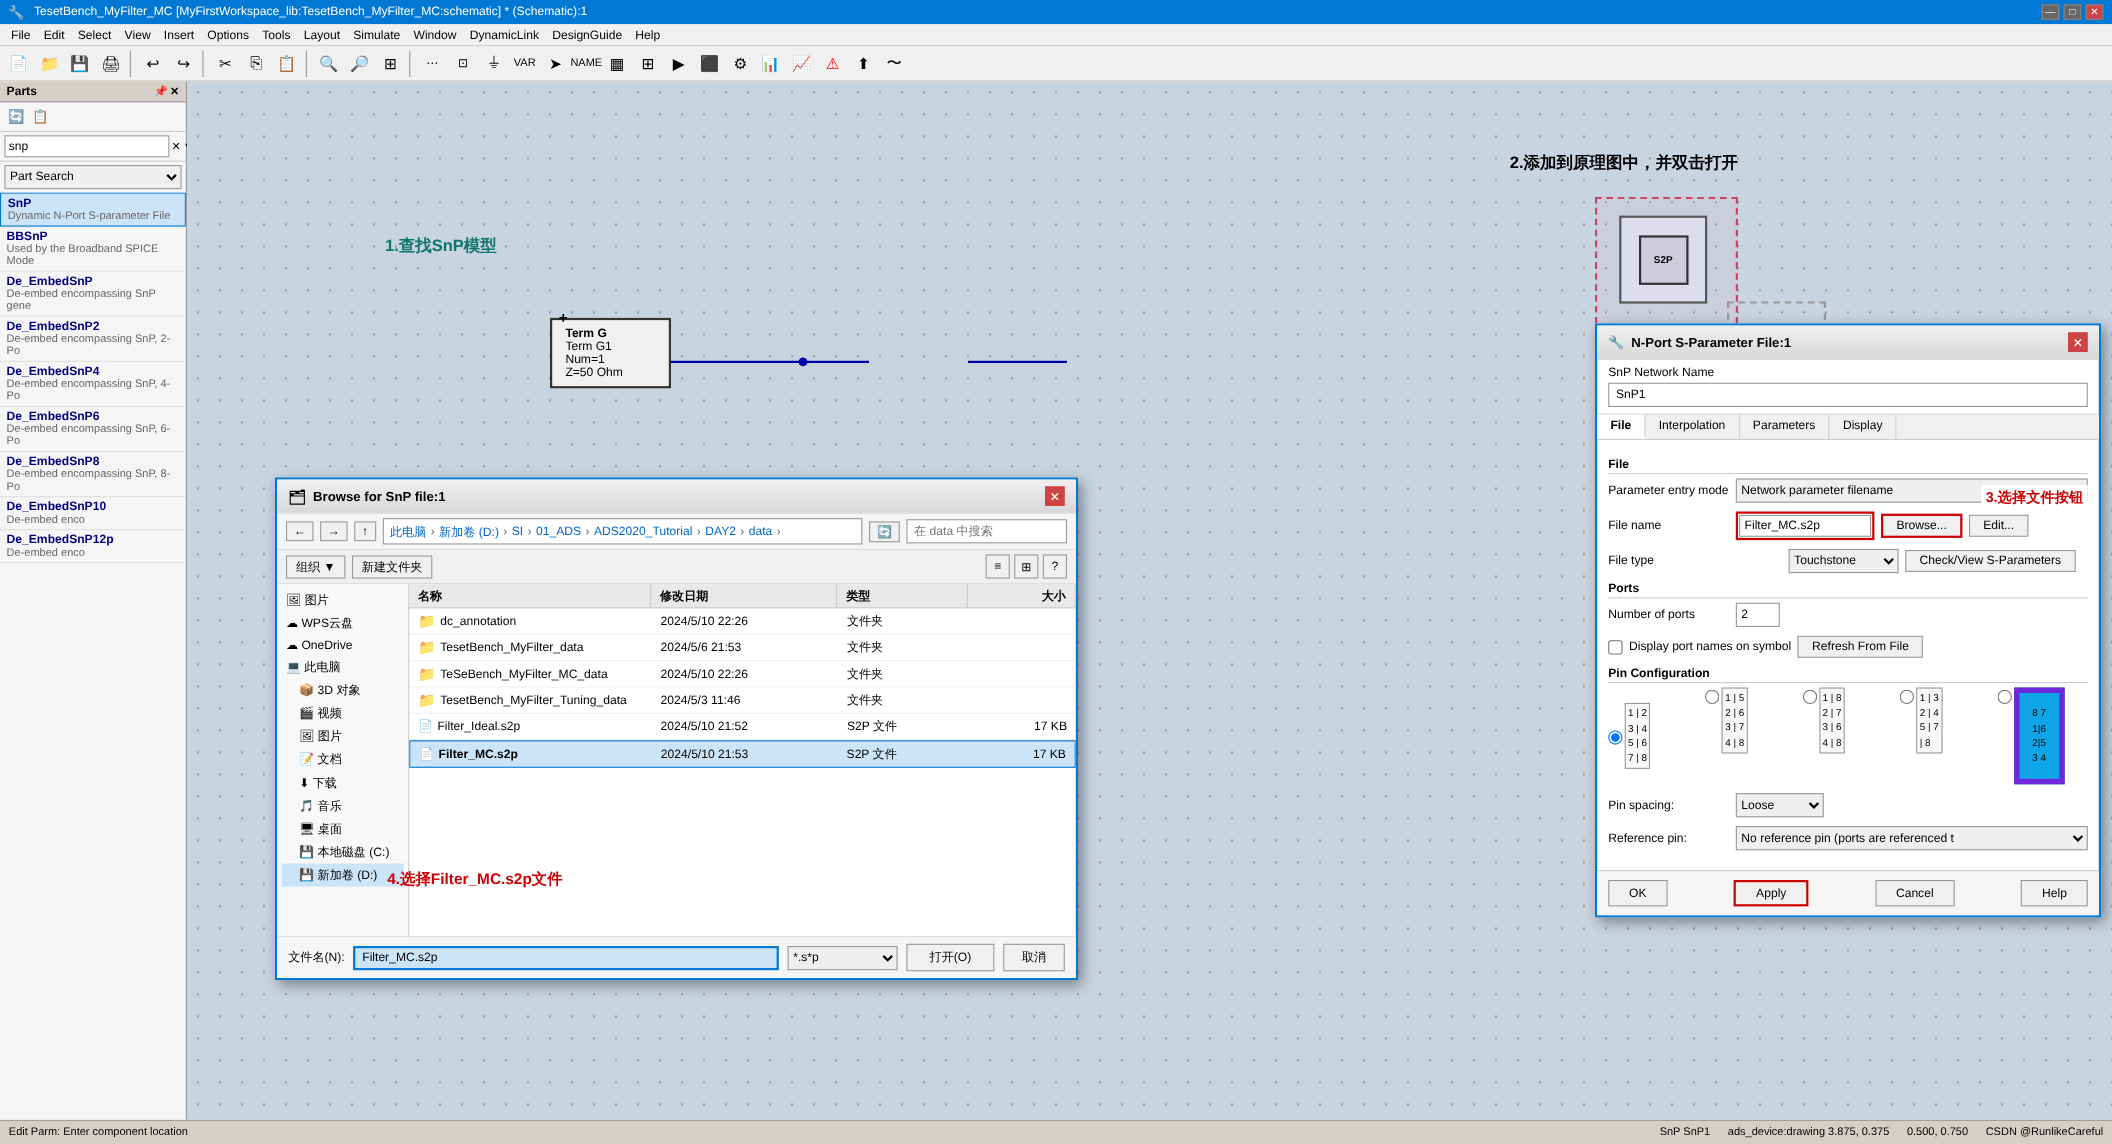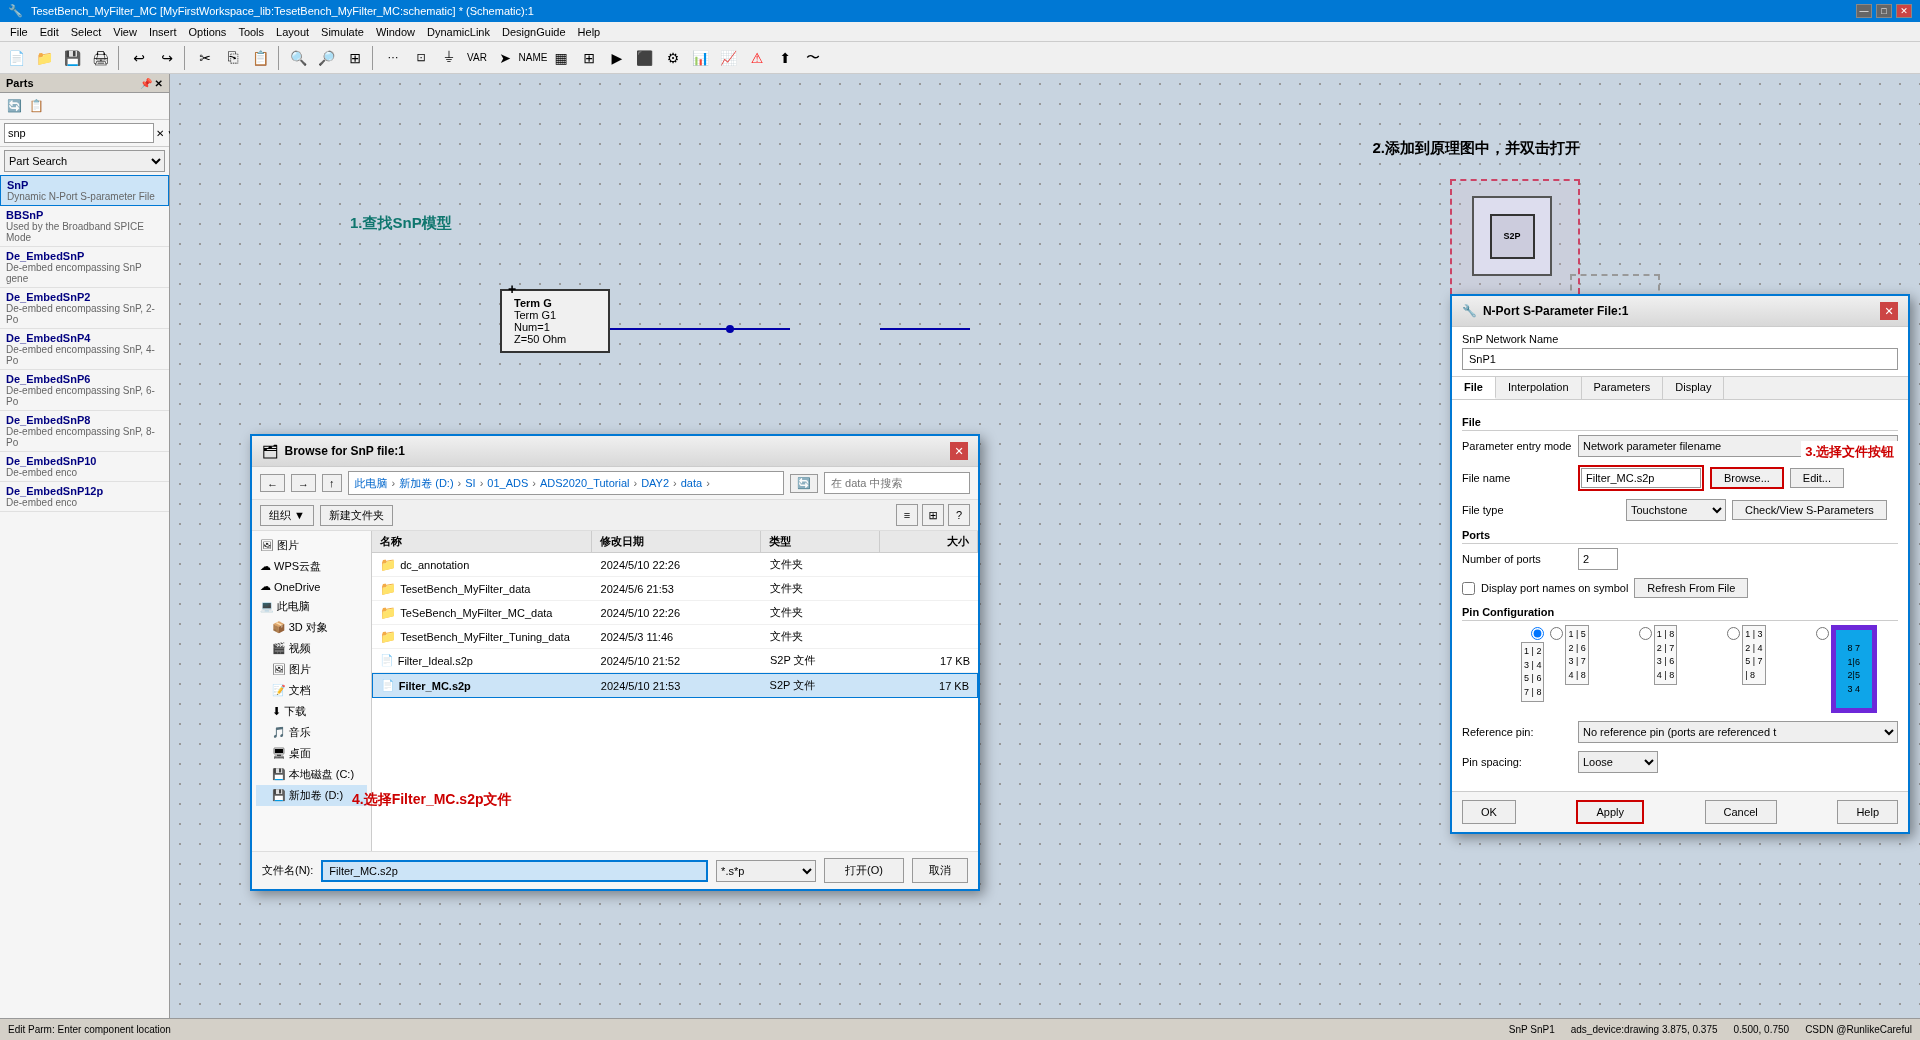--- a/index.html
+++ b/index.html
@@ -535,21 +535,21 @@
         </div>
         <div class="checkbox-row" style="margin-bottom:8px;">
           <input type="checkbox" class="nport-checkbox" style="">
           <span style="font-size:11px;">Display port names on symbol</span>
           <button class="nport-btn">Refresh From File</button>
         </div>
 
         <div class="nport-section">Pin Configuration</div>
         <div style="display:grid; grid-template-columns:repeat(5,1fr); gap:6px; margin-bottom:8px; font-size:10px;">
 
-          <div style="display:flex; align-items:flex-end; gap:2px;flex-direction:column;">
+          <div style="display:flex; align-items:center; gap:2px;">
             <input type="radio" checked="" style="margin-top: 2px;">
             <div style="border:1px solid #999; padding:2px; font-size:9px; line-height:1.5; background:#f8f8f8;">
               <div>1 | 2</div>
               <div>3 | 4</div>
               <div>5 | 6</div>
               <div>7 | 8</div>
             </div>
           </div>
           <div style="display:flex; align-items:flex-start; gap:2px;">
             <input type="radio" style="margin-top: 2px;">
@@ -583,30 +583,30 @@
             <div style="border:5px solid #6d28d9; padding:12px; font-size:9px; line-height:1.5; background:#0ea5e9;">
               <div>8 7</div>
               <div>1|6</div>
               <div>2|5</div>
               <div>3 4</div>
             </div>
           </div>
         </div>
 
         <div class="nport-row">
+          <span class="nport-label">Pin spacing:</span>
+          <select style="width:80px; height:22px; border:1px solid #999; font-size:11px;">
+            <option>Loose</option>
+          </select>
+        </div>
+
+        <div class="nport-row">
           <span class="nport-label">Reference pin:</span>
           <select style="flex:1; height:22px; border:1px solid #999; font-size:11px;">
             <option>No reference pin (ports are referenced t</option>
-          </select>
-        </div>
-
-        <div class="nport-row">
-          <span class="nport-label">Pin spacing:</span>
-          <select style="width:80px; height:22px; border:1px solid #999; font-size:11px;">
-            <option>Loose</option>
           </select>
         </div>
       </div>
 
       <div class="nport-footer">
         <button class="nport-footer-btn">OK</button>
         <button class="nport-footer-btn apply">Apply</button>
         <button class="nport-footer-btn">Cancel</button>
         <button class="nport-footer-btn">Help</button>
       </div>

